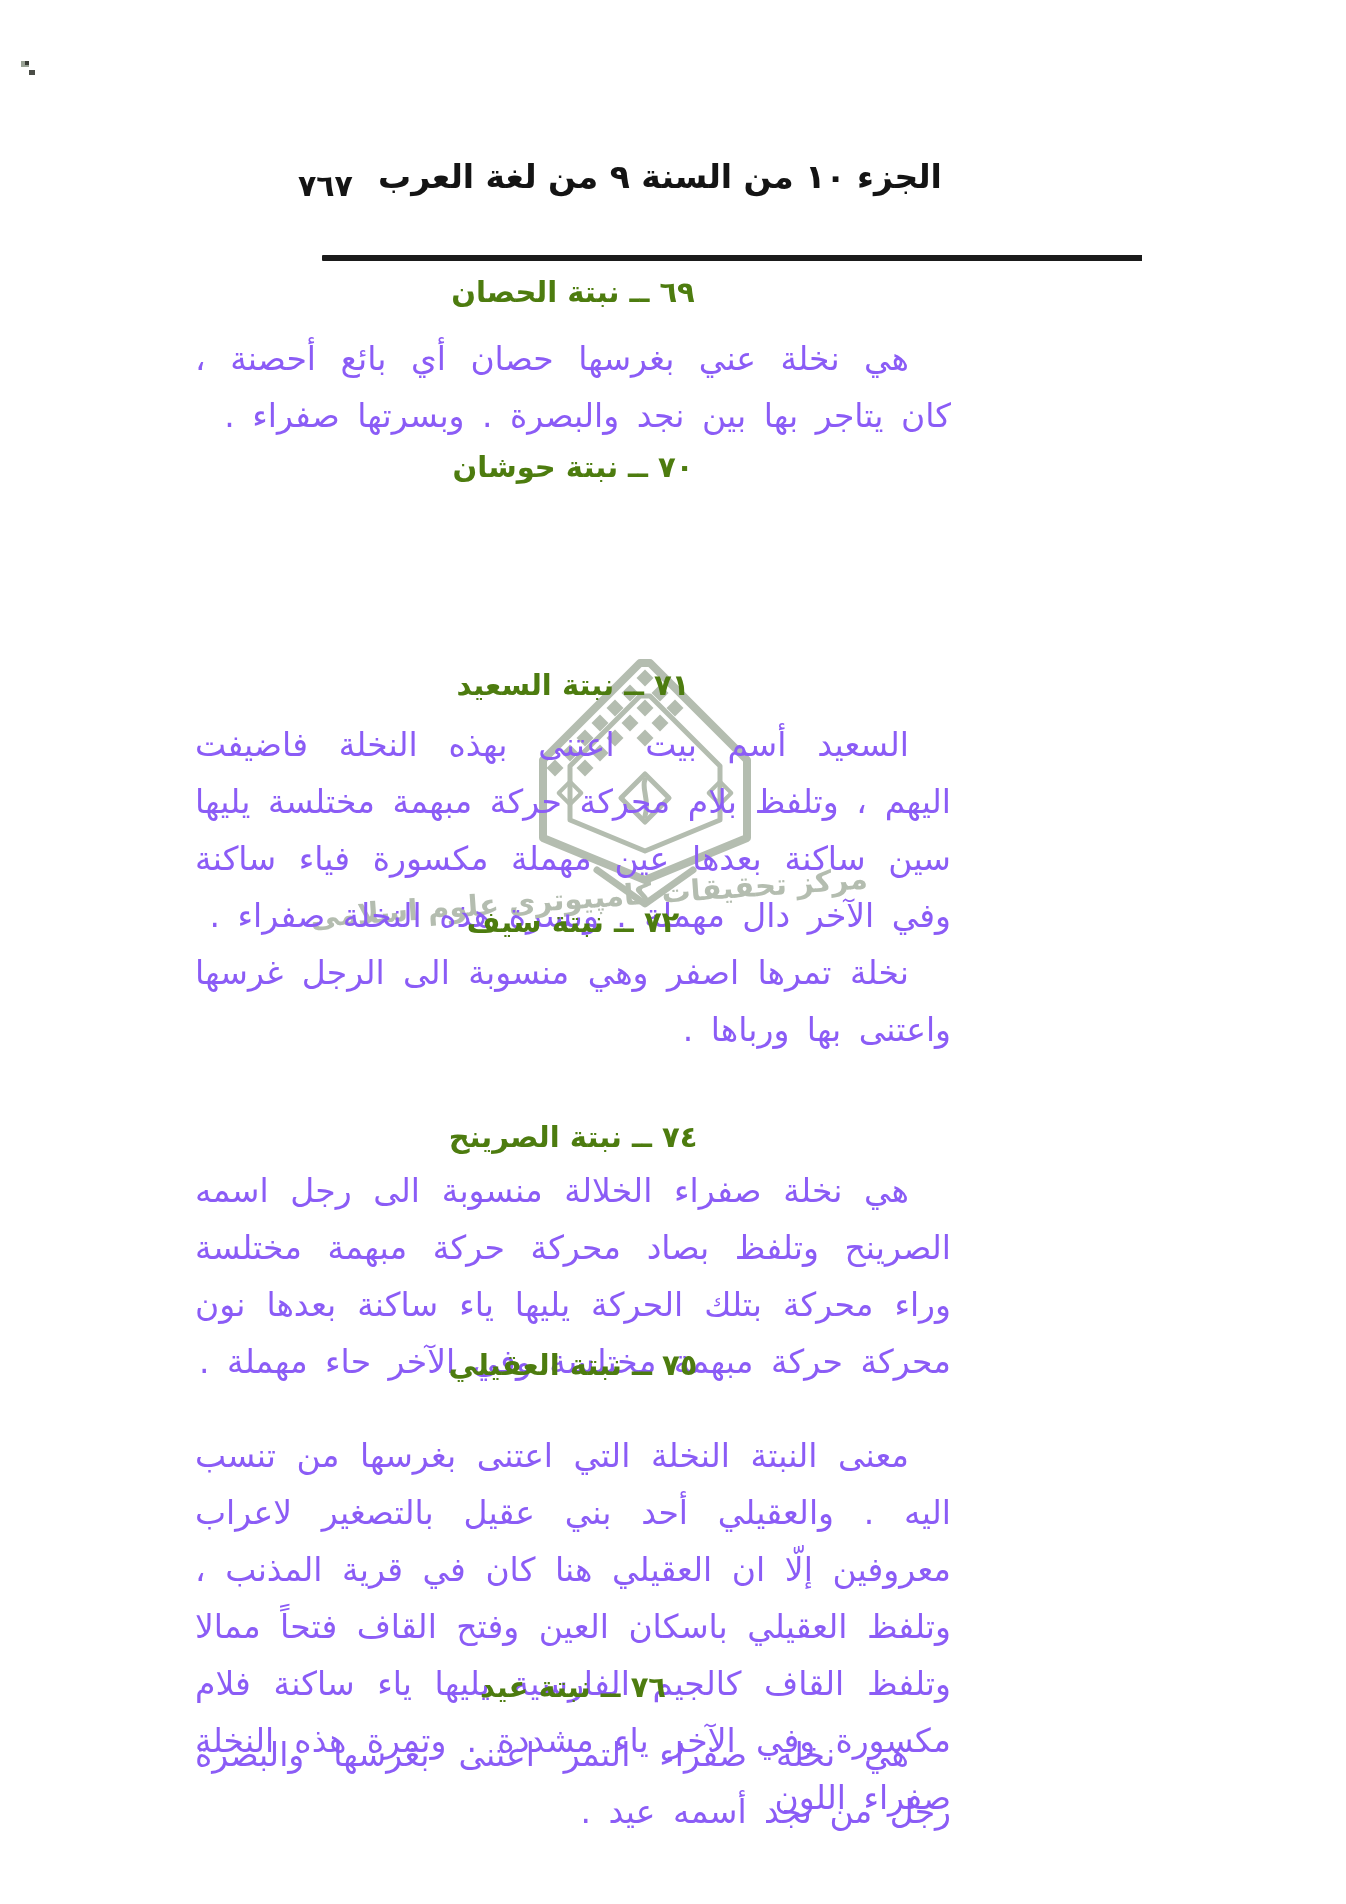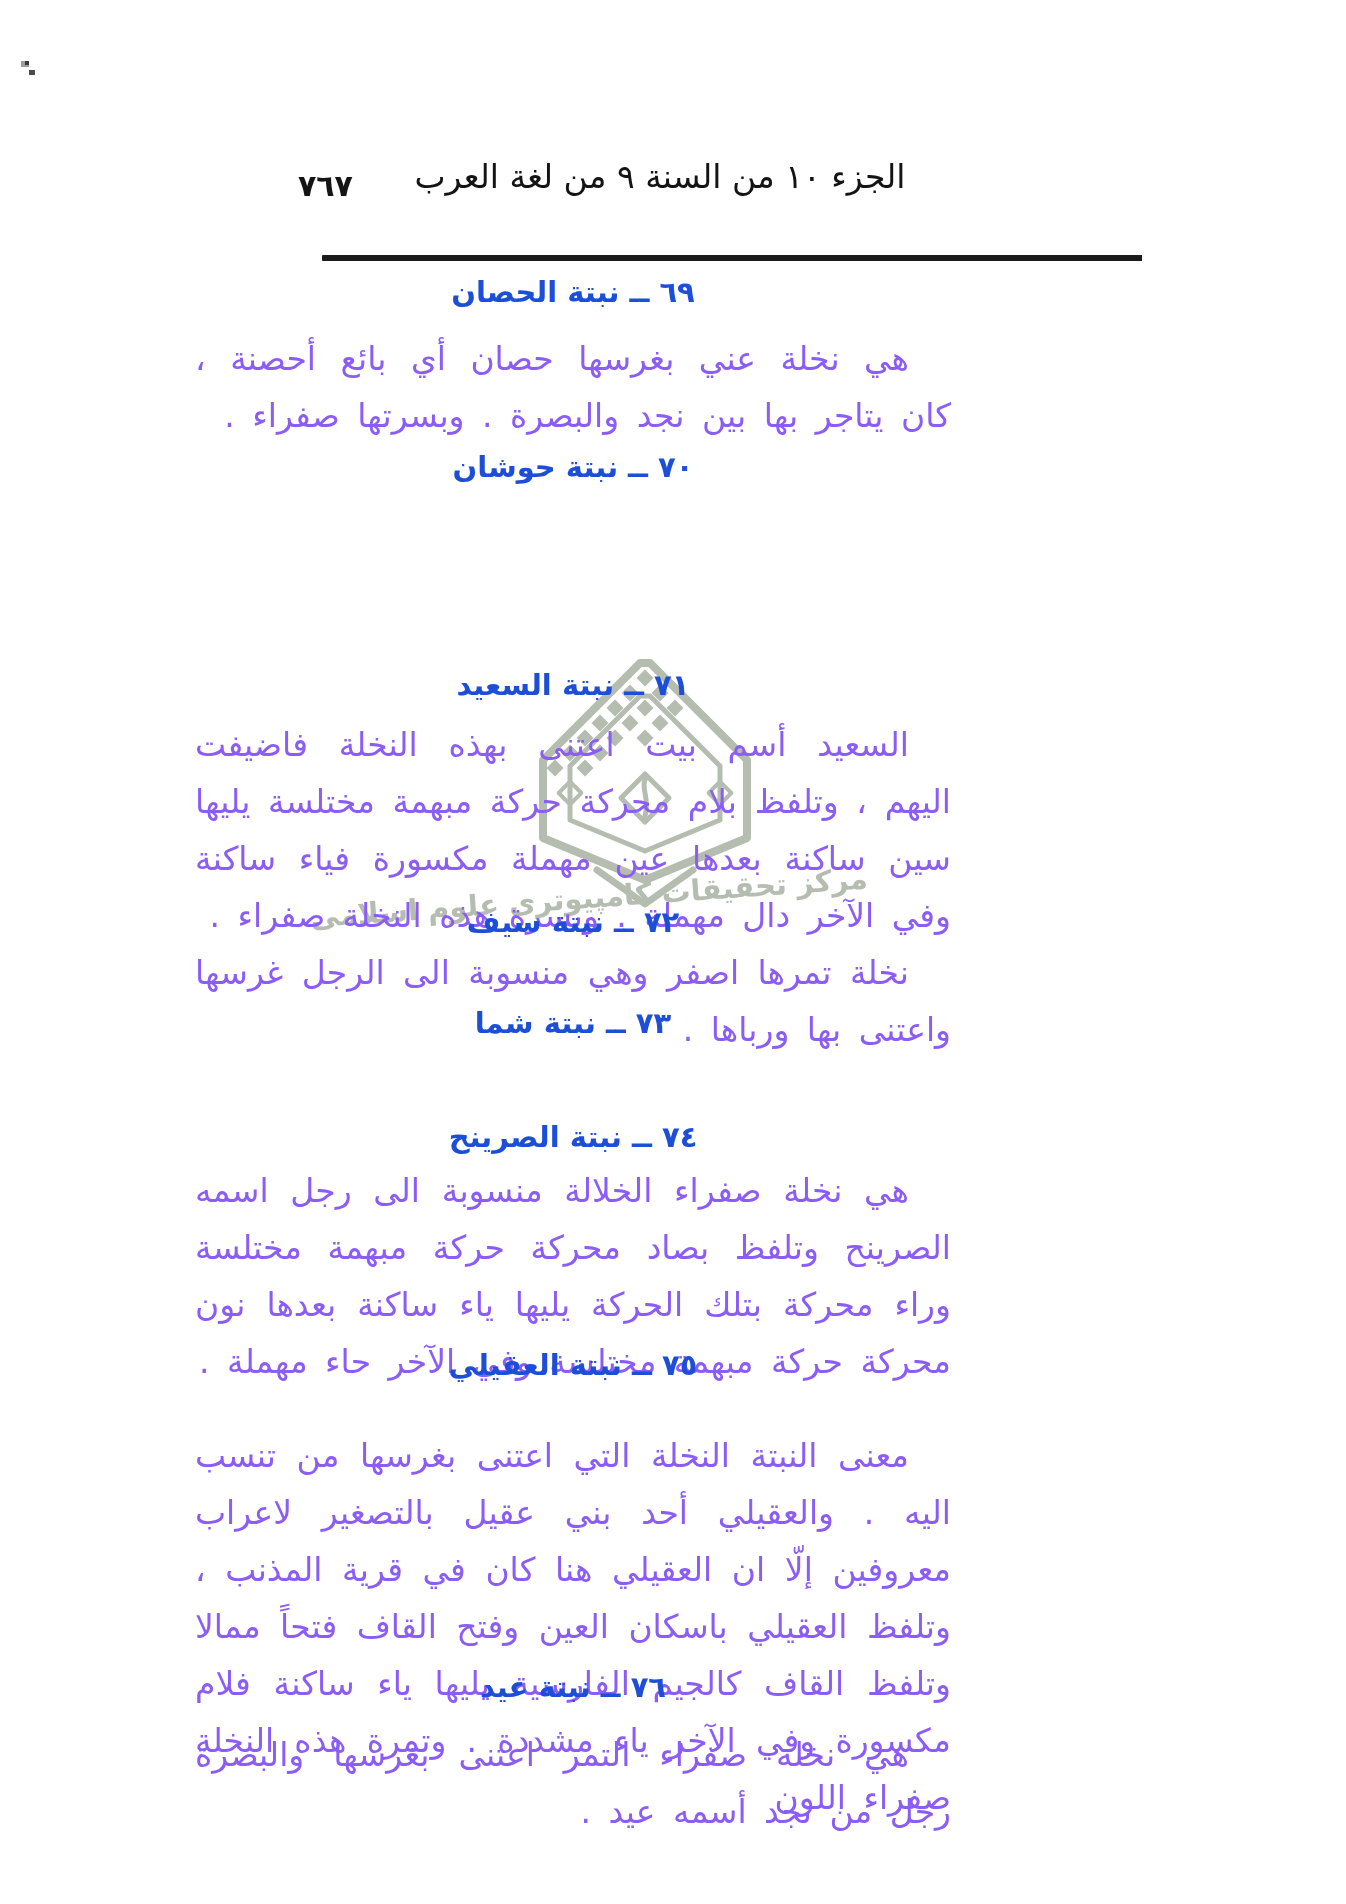--- a/index.html
+++ b/index.html
@@ -8,37 +8,37 @@
     width:1142px;height:1904px;
     background:#ffffff;
     overflow:hidden;
     font-family:"DejaVu Sans", sans-serif;
     color:#141414;
   }
   
   .journal-title{
     position:absolute;left:330px;width:660px;top:152px;
     direction:rtl;text-align:center;
-    font-size:33px;font-weight:400;line-height:50px;
+    font-size:33px;font-weight:700;line-height:50px;
     z-index:2;
   }
   .page-number{
     position:absolute;left:298px;top:168px;
     font-size:30px;font-weight:700;
     z-index:2;
   }
   .header-rule{
     position:absolute;left:322px;top:255px;width:876px;height:6px;
     background:#1b1b1b;border-radius:1px;z-index:2;
   }
   
   .sec-h{
     position:absolute;left:195px;right:191px;
     direction:rtl;text-align:center;
-    font-size:29px;font-weight:700;color:#1d4ed8;
+    font-size:29px;font-weight:700;color:#4d7c0f;
     z-index:2;white-space:nowrap;
   }
   .para{
     position:absolute;left:195px;right:191px;
     direction:rtl;text-align:justify;text-indent:42px;
     font-size:33px;font-weight:400;line-height:57px;
     word-spacing:7px;color:#8b5cf6;
     z-index:2;
   }
   
@@ -109,21 +109,20 @@
   <div class="para" style="top:330px">هي نخلة عني بغرسها حصان أي بائع أحصنة ، كان يتاجر بها بين نجد والبصرة . وبسرتها صفراء .</div>
 
   <div class="sec-h" style="top:450px">٧٠ ــ نبتة حوشان</div>
 
   <div class="sec-h" style="top:668px">٧١ ــ نبتة السعيد</div>
   <div class="para" style="top:716px">السعيد أسم بيت اعتنى بهذه النخلة فاضيفت اليهم ، وتلفظ بلام محركة حركة مبهمة مختلسة يليها سين ساكنة بعدها عين مهملة مكسورة فياء ساكنة وفي الآخر دال مهملة . وبسرة هذه النخلة صفراء .</div>
 
   <div class="sec-h" style="top:905px">٧٢ ــ نبتة سيف</div>
   <div class="para" style="top:944px">نخلة تمرها اصفر وهي منسوبة الى الرجل غرسها واعتنى بها ورباها .</div>
 
-  <div class="sec-h" style="top:1006px">٧٣ ــ نبتة شما</div>
 
   <div class="sec-h" style="top:1120px">٧٤ ــ نبتة الصرينح</div>
   <div class="para" style="top:1162px">هي نخلة صفراء الخلالة منسوبة الى رجل اسمه الصرينح وتلفظ بصاد محركة حركة مبهمة مختلسة وراء محركة بتلك الحركة يليها ياء ساكنة بعدها نون محركة حركة مبهمة مختلسة وفي الآخر حاء مهملة .</div>
 
   <div class="sec-h" style="top:1348px">٧٥ ــ نبتة العقيلي</div>
   <div class="para" style="top:1427px">معنى النبتة النخلة التي اعتنى بغرسها من تنسب اليه . والعقيلي أحد بني عقيل بالتصغير لاعراب معروفين إلّا ان العقيلي هنا كان في قرية المذنب ، وتلفظ العقيلي باسكان العين وفتح القاف فتحاً ممالا وتلفظ القاف كالجيم الفارسية يليها ياء ساكنة فلام مكسورة وفي الآخر ياء مشددة . وتمرة هذه النخلة صفراء اللون</div>
 
   <div class="sec-h" style="top:1670px">٧٦ ــ نبتة عيد</div>
   <div class="para" style="top:1726px">هي نخلة صفراء التمر اعتنى بغرسها والبصرة رجل من نجد أسمه عيد .</div>
 

